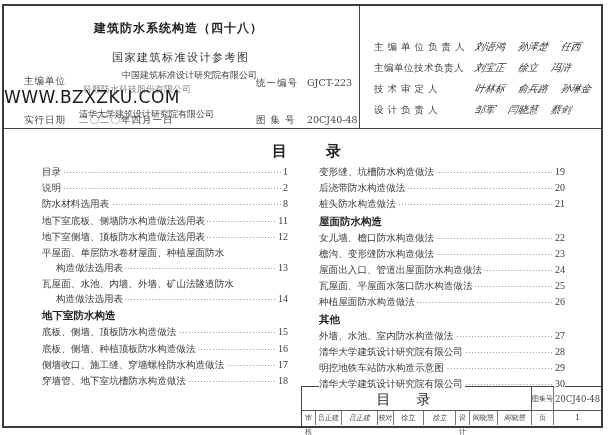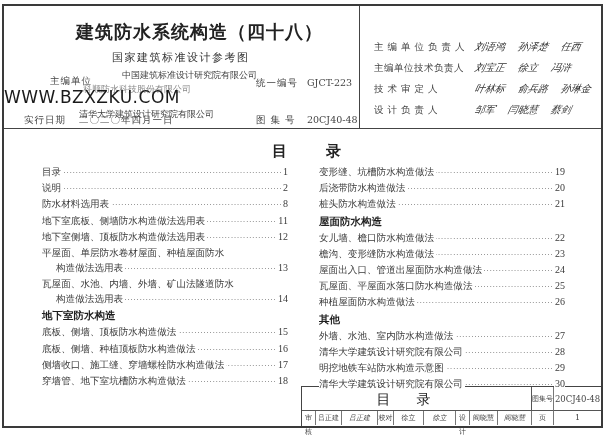--- a/index.html
+++ b/index.html
@@ -4,22 +4,22 @@
 <style>
   html, body { margin: 0; padding: 0; background: #ffffff; }
   body { width: 608px; height: 435px; position: relative; overflow: hidden;
          font-family: "DejaVu Serif", "Liberation Serif", serif; color: #2a2a2a; }
   .sheet { position: absolute; left: 2px; top: 4px; width: 601px; height: 424px;
            border: 2px solid #3a3a3a; box-sizing: border-box; background: #fff; }
   .hdr-left { position: absolute; left: 0; top: 0; width: 356px; height: 123px;
               border-bottom: 1.5px solid #444; border-right: 1.5px solid #444; box-sizing: border-box; }
   .hdr-right { position: absolute; left: 356px; top: 0; width: 241px; height: 123px;
                border-bottom: 1.5px solid #444; box-sizing: border-box; }
-  .main-title { position: absolute; left: 72px; top: 14px; font-family: "DejaVu Sans", sans-serif;
-                font-weight: bold; font-size: 18px; letter-spacing: 1px; color: #222; white-space: nowrap; }
+  .main-title { position: absolute; left: 90px; top: 14px; font-family: "DejaVu Sans", sans-serif;
+                font-weight: bold; font-size: 12px; letter-spacing: 1px; color: #222; white-space: nowrap; }
   .sub-title { position: absolute; left: 108px; top: 44px; font-size: 11px; letter-spacing: 1.5px; color: #333; }
   .meta-label { position: absolute; font-size: 9.5px; color: #444; letter-spacing: 1px; white-space: nowrap; }
   .meta-val { position: absolute; font-size: 9px; color: #444; white-space: nowrap; }
   .watermark { position: absolute; left: 0; top: 81px; font-family: "DejaVu Sans", sans-serif;
                font-size: 17px; color: #1a1a1a; letter-spacing: 0.5px; white-space: nowrap; }
   .resp-row { position: absolute; left: 14px; font-size: 9.5px; color: #444; white-space: nowrap; }
   .resp-label { display: inline-block; width: 98px; letter-spacing: 0.5px; }
   .sig { display: inline-block; font-family: "DejaVu Sans", sans-serif; font-style: italic;
          font-size: 10px; color: #333; margin-right: 10px; transform: skewX(-12deg); }
   .toc-title { position: absolute; top: 136px; font-family: "DejaVu Sans", sans-serif; font-size: 15px;
@@ -44,21 +44,21 @@
 </style>
 </head>
 <body>
 
 <div class="sheet">
 
   <div class="hdr-left">
     <div class="main-title">建筑防水系统构造（四十八）</div>
     <div class="sub-title">国家建筑标准设计参考图</div>
 
-    <div class="meta-label" style="left:20px; top:69px;margin-left:26px;">主编单位</div>
+    <div class="meta-label" style="left:20px; top:69px;">主编单位</div>
     <div class="meta-val" style="left:75px; top:63px;margin-left:43px;">中国建筑标准设计研究院有限公司</div>
     <div class="meta-val" style="left:79px; top:77px; color:#888;font-family:Liberation Serif, serif;">科顺防水科技股份有限公司</div>
     <div class="meta-val" style="left:75px; top:102px;">清华大学建筑设计研究院有限公司</div>
     <div class="watermark">WWW.BZXZKU.COM</div>
 
     <div class="meta-label" style="left:20px; top:108px;">实行日期</div>
     <div class="meta-val" style="left:75px; top:108px; font-size:9.5px; letter-spacing:1px;">二〇二〇年四月一日</div>
 
     <div class="meta-label" style="left:252px; top:71px;">统一编号</div>
     <div class="meta-val" style="left:303px; top:71px; font-size:9.5px;">GJCT-223</div>

